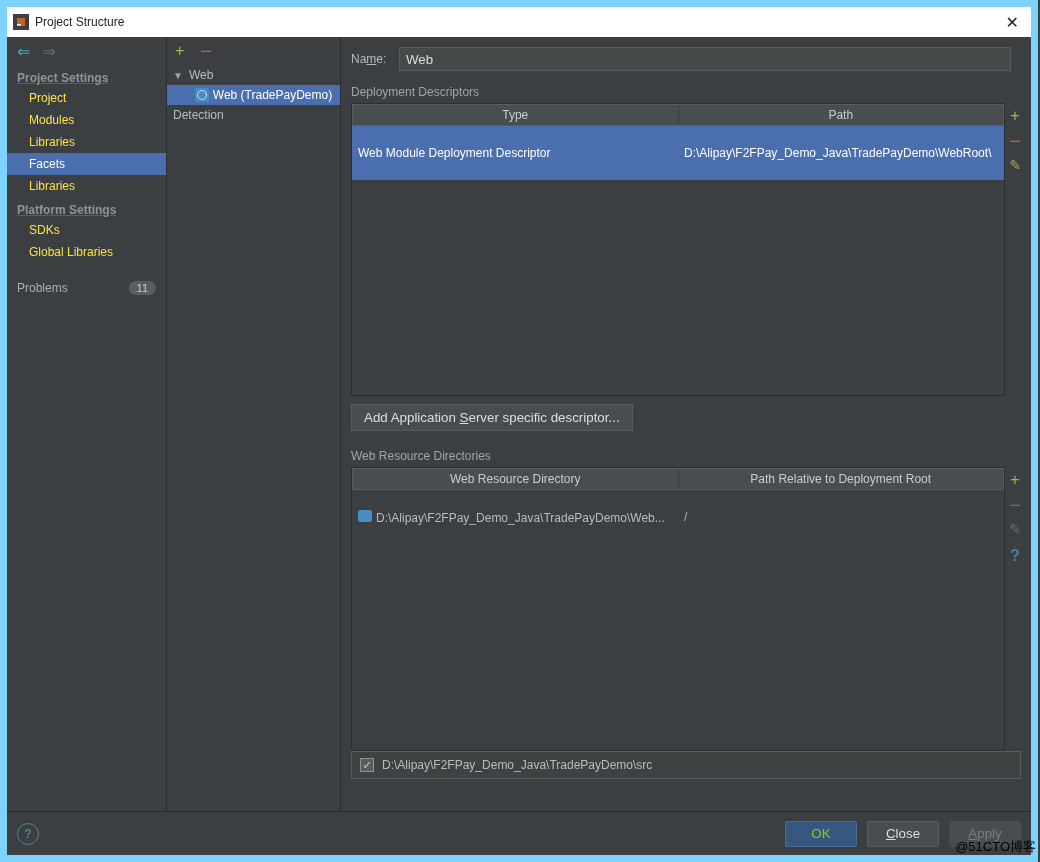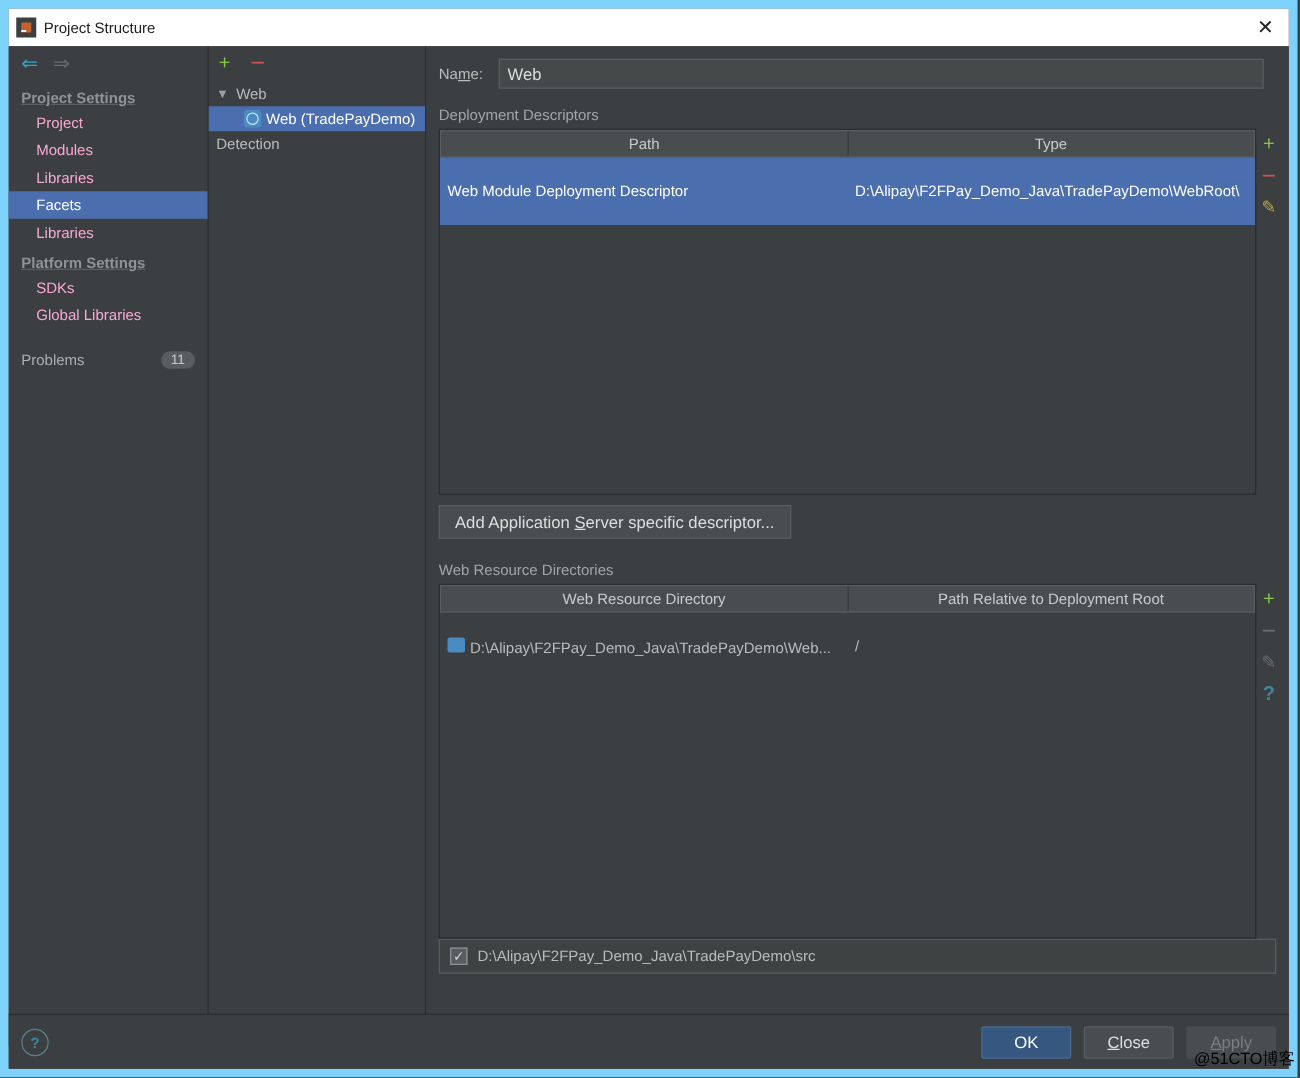--- a/index.html
+++ b/index.html
@@ -10,21 +10,21 @@
   .titlebar .icon svg { width:12px; height:12px; }
   .titlebar .title { font-size: 12px; color:#222; }
   .titlebar .close { margin-left: auto; font-size: 16px; color:#222; cursor: pointer; padding: 0 6px; }
   .content { display: flex; height: 800px; }
   .sidebar { width: 160px; background: #3c3f41; border-right: 1px solid #2b2d2e; display:flex; flex-direction:column; }
   .sidebar .nav { height: 28px; display:flex; align-items:center; padding: 0 10px; gap:12px;}
   .sidebar .nav span { font-size:16px; }
   .nav .back  { color:#40a0c2; cursor:pointer; }
   .nav .fwd   { color:#6a6a6a; }
   .group-h { padding: 6px 10px 2px; color:#8e9396; font-weight:bold; font-size:12px; text-decoration: underline; text-decoration-color: rgba(142,147,150,0.4); }
-  .nav-item { padding: 4px 10px 4px 22px; cursor:pointer; color:#f9a8d4; }
+  .nav-item { padding: 4px 10px 4px 22px; cursor:pointer; color:#fde047; }
   .nav-item.selected { background:#4b6eaf; color:#fff; }
   .problems-row { display:flex; align-items:center; padding: 4px 10px 4px 10px; margin-top:14px; color:#a9b0b3;}
   .problems-row .badge { margin-left:auto; background:#5a5d5f; color:#c5c9cb; border-radius:10px; padding:1px 8px; font-size:11px; }
 
   .facet-tree { width: 174px; background:#3c3f41; border-right:1px solid #2b2d2e; }
   .facet-tree .toolbar { height:28px; display:flex; align-items:center; padding:0 8px; gap:16px; }
   .plus  { color:#8bc34a; font-size:16px; cursor:pointer; }
   .minus { color:#c75450; font-size:20px; cursor:pointer; line-height:10px; }
   .tree-row { display:flex; align-items:center; padding:3px 6px; gap:4px; white-space:nowrap; overflow:hidden; }
   .tree-row.root { color:#bbb; }
@@ -67,21 +67,21 @@
   .add-desc-row { padding: 8px 10px; }
 
   .source-roots { margin:0 10px; }
   .source-box { border:1px solid #5a5d5f; background:#3f4243; padding:6px 8px; display:flex; align-items:center; gap:8px; }
   .chk { width:14px; height:14px; border:1px solid #8f9395; background:#5a5d5f; display:inline-flex; align-items:center; justify-content:center; color:#d0d4d5; font-size:11px; }
 
   .bottombar { height:44px; border-top:1px solid #2b2d2e; display:flex; align-items:center; padding:0 10px; position:absolute; bottom:0; left:0; right:0; background:#3c3f41;}
   .help-circle { width:22px; height:22px; border-radius:50%; border:1px solid #5b7f8c; color:#3e86a0; display:flex; align-items:center; justify-content:center; font-weight:bold; cursor:pointer; }
   .right-btns { margin-left:auto; display:flex; gap:10px; }
   .dlg-btn { width:72px; height:26px; background:#4a4d4f; border:1px solid #5a5d5f; color:#ddd; cursor:pointer; border-radius:2px;}
-  .dlg-btn.primary { background:#365880; border:1px solid #4a6a92; color:#ffffff; }
+  .dlg-btn.primary { background:#365880; border:1px solid #4a6a92; color:#84cc16; }
   .dlg-btn.disabled { color:#7a7e80; border-color:#4a4d4f; cursor:default; }
   .dlg-btn u{text-decoration:underline;}
 
   .folder-icon{ width:14px; height:12px; background:#4a8bc2; display:inline-block; border-radius:2px; flex:0 0 auto; margin-right:4px;}
 
   .watermark { position:absolute; right:4px; bottom:6px; color:#000000; font-size:13px; pointer-events:none; }
 </style>
 </head>
 <body>
 
@@ -141,22 +141,22 @@
     <div class="main">
       <div class="field-row">
         <label><span>Na</span><u>m</u><span>e:</span></label>
         <input class="text-input" value="Web" style="">
       </div>
 
       <div class="section-label">Deployment Descriptors</div>
       <div class="table-wrap">
         <div class="table">
           <div class="thead">
+            <div class="th">Type</div>
             <div class="th">Path</div>
-            <div class="th">Type</div>
           </div>
           <div class="trow selected">
             <div class="td">Web Module Deployment Descriptor</div>
             <div class="td">D:\Alipay\F2FPay_Demo_Java\TradePayDemo\WebRoot\</div>
           </div>
           <div class="tbody-spacer"></div>
         </div>
         <div class="side-tools">
           <span class="tool-add">+</span>
           <span class="tool-del">−</span>

